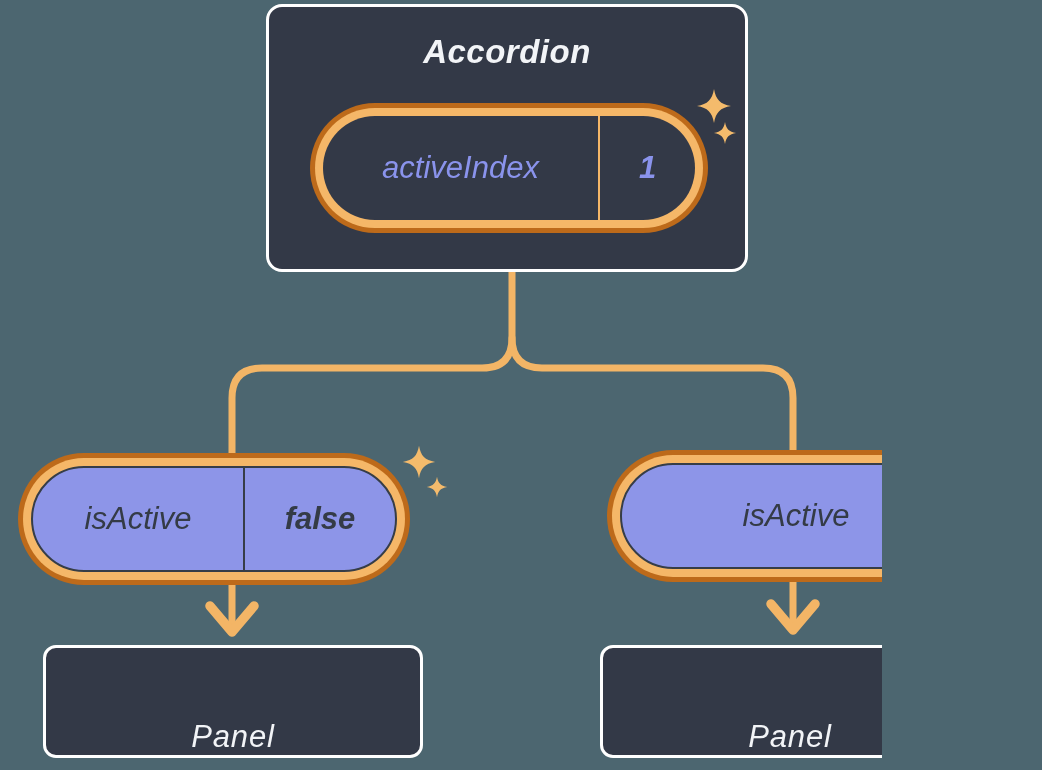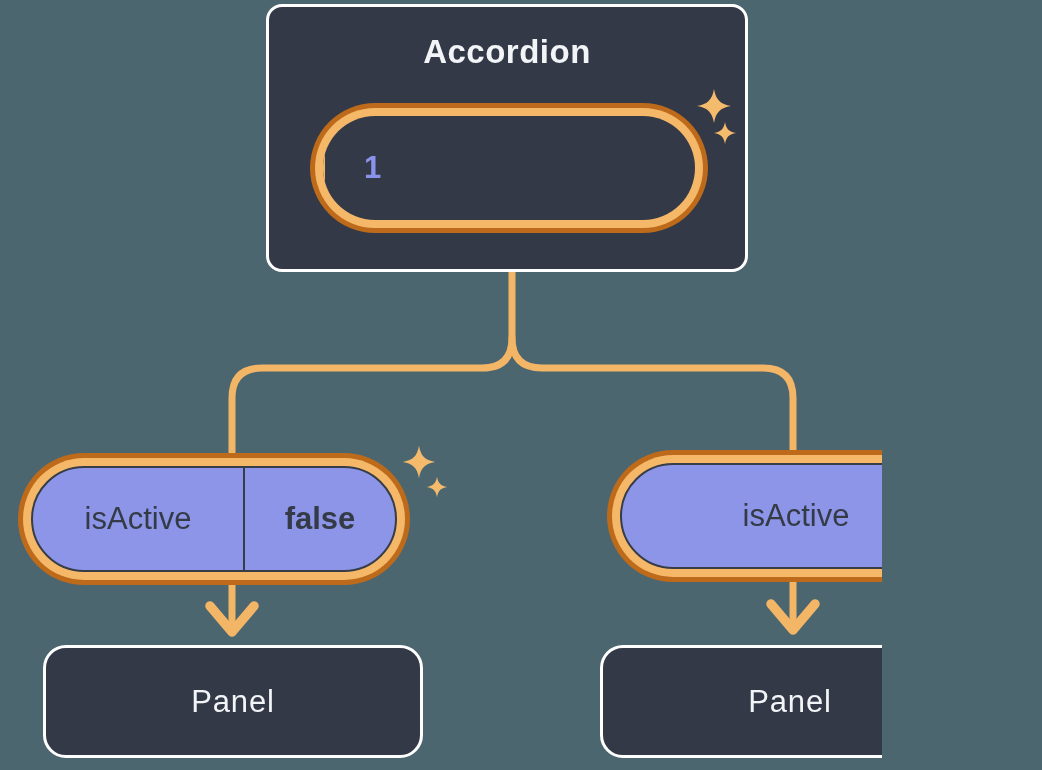--- a/index.html
+++ b/index.html
@@ -20,20 +20,21 @@
   body{
     font-family:"Liberation Sans", sans-serif;
     background:var(--background);
   }
   .stage{
     position:relative;
     width:882px;
     height:770px;
     background:var(--background);
     overflow:hidden;
+    font-style:italic;
   }
   .layer{position:absolute;left:0;top:0;}
 
   
   .card{
     position:absolute;
     background:var(--card_bg);
     border:3px solid var(--card_border);
     border-radius:16px;
     box-sizing:border-box;
@@ -41,23 +42,23 @@
   }
   .card-title{
     color:var(--card_text);
     font-size:33px;
     font-weight:600;
     text-align:center;
     letter-spacing:.5px;
   }
   .accordion-card .card-title{margin-top:26px;}
   .panel-card{
-    border-radius:23px;
+    border-radius:13px;
     display:flex;
-    align-items:center;
+    align-items:flex-end;
     justify-content:center;
   }
   .panel-card .card-title{margin:0;font-weight:400;font-size:31px;letter-spacing:.8px;}
 
   
   .pill{position:absolute;z-index:2;}
   .ring-outer{
     background:var(--orange_dark);
     border-radius:999px;
     padding:5px;
@@ -117,20 +118,21 @@
   </svg>
 
   <div class="card accordion-card" style="left:266px;top:4px;width:482px;height:268px;">
     <div class="card-title">Accordion</div>
   </div>
 
   <div class="pill pill-root" style="left:310px;top:103px;width:398px;height:130px;">
     <div class="ring-outer">
       <div class="ring-inner">
         <div class="pill-body dark">
+          <span class="pill-label">activeIndex</span>
           <span class="pill-value">1</span>
         </div>
       </div>
     </div>
   </div>
 
   <div class="pill pill-left" style="left:18px;top:453px;width:392px;height:132px;">
     <div class="ring-outer">
       <div class="ring-inner">
         <div class="pill-body purple">

